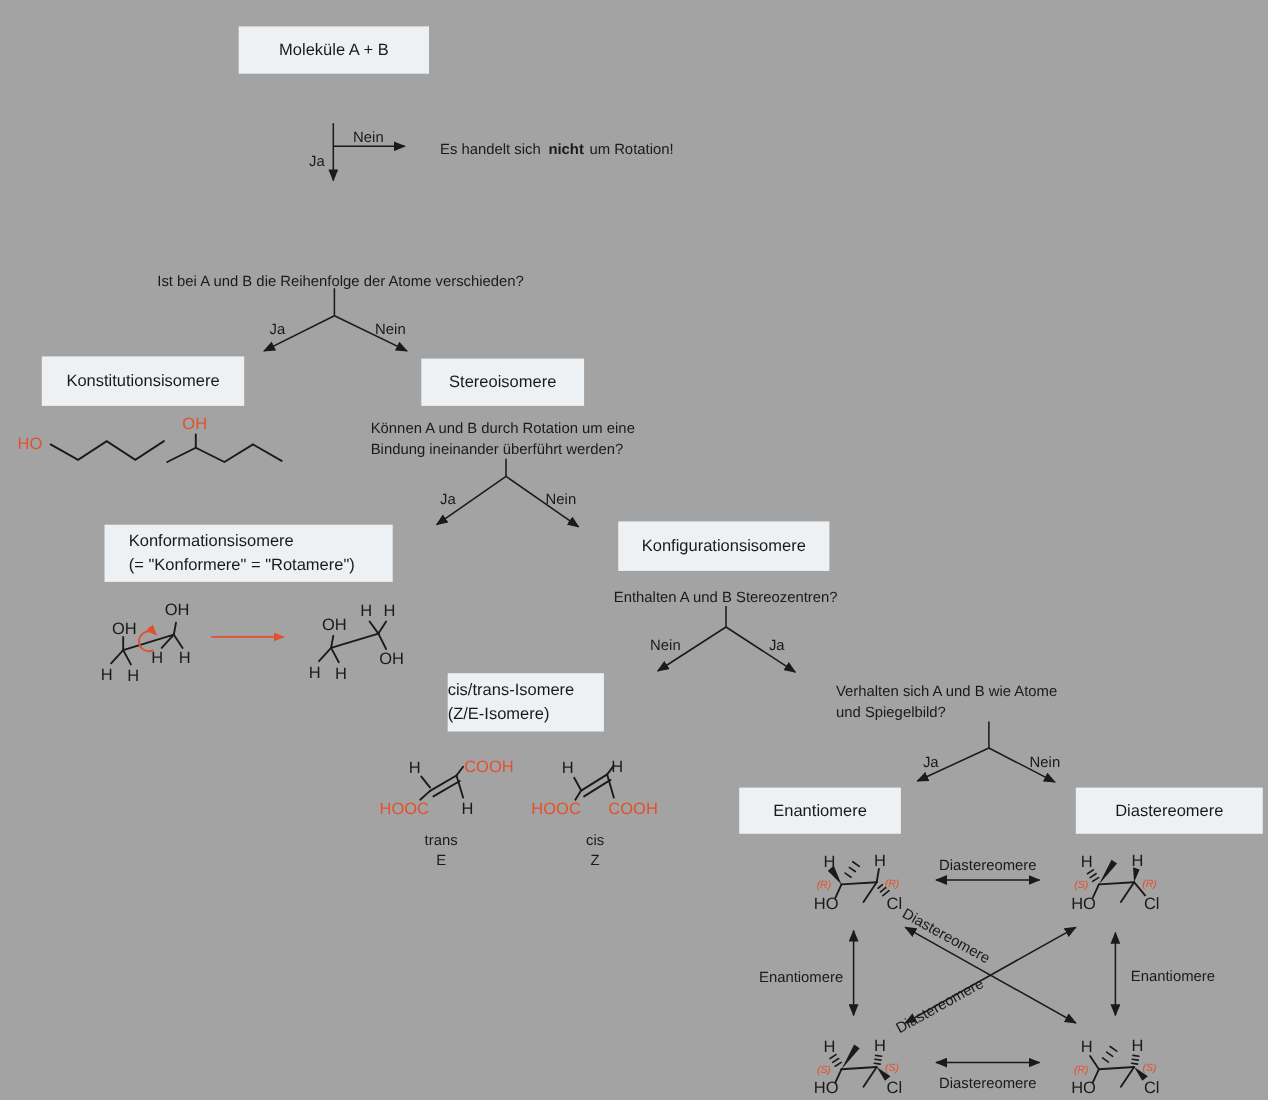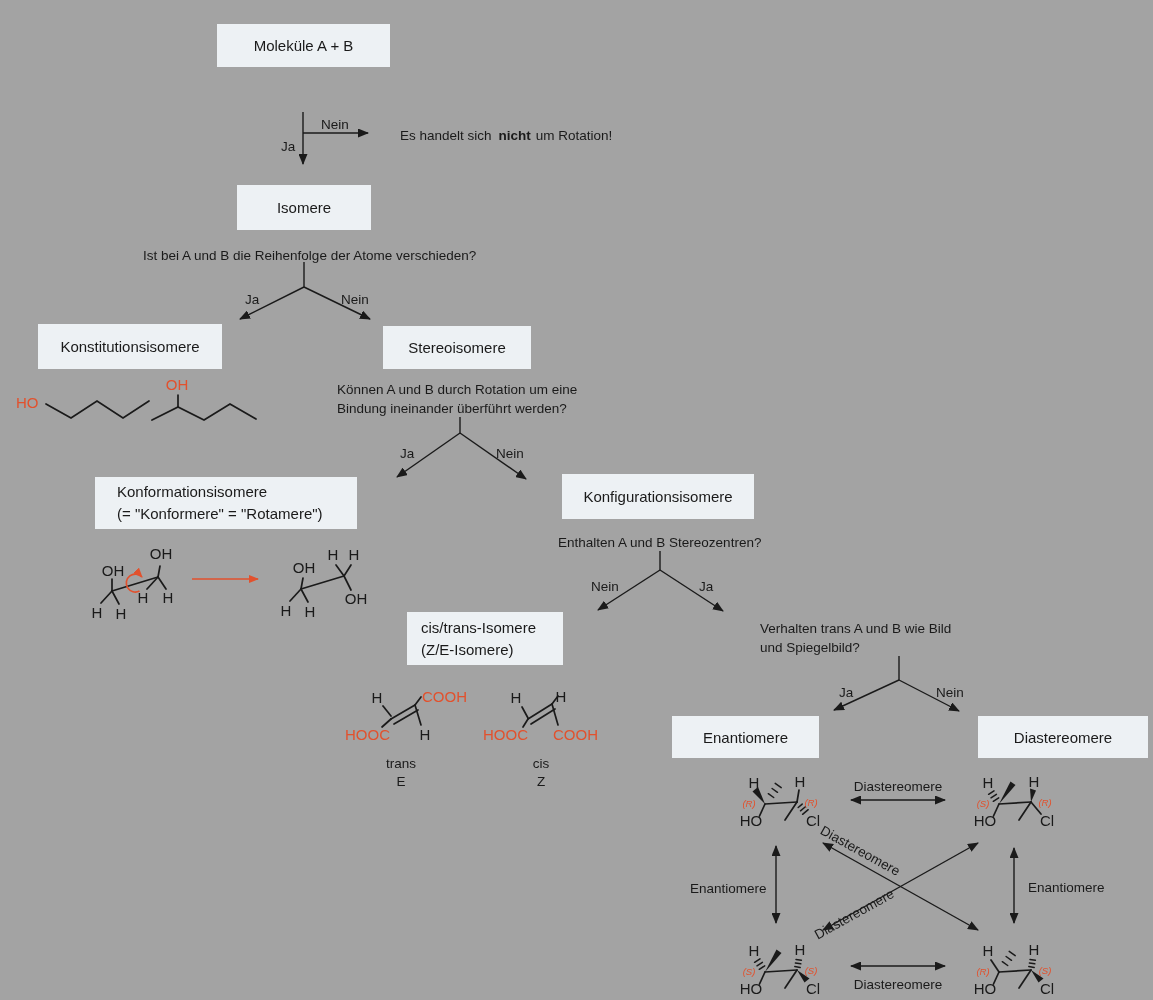--- a/index.html
+++ b/index.html
@@ -25,54 +25,53 @@
   text.at-red{fill:#e2512d;}
   text.rs{font-size:9.5px;font-style:italic;fill:#e2512d;font-family:"Liberation Sans",sans-serif;}
 </style>
 </head>
 <body>
 
 <div class="canvas">
 
   <div class="node" style="left:217px;top:24px;width:173px;height:43px;">Moleküle A + B</div>
 
-  <div class="node" style="left:237px;top:185px;width:134px;height:45px;">Isomere</div>
 
   <div class="node" style="left:38px;top:324px;width:184px;height:45px;">Konstitutionsisomere</div>
 
   <div class="node" style="left:383px;top:326px;width:148px;height:43px;text-align:center;">Stereoisomere</div>
 
   <div class="node multiline" style="left:95px;top:477px;width:240px;height:52px;padding-left:22px;">
     <span>Konformationsisomere</span>
     <span>(= "Konformere" = "Rotamere")</span>
   </div>
 
   <div class="node" style="left:562px;top:474px;width:192px;height:45px;">Konfigurationsisomere</div>
 
-  <div class="node multiline" style="left:407px;top:612px;width:142px;height:53px;padding-left:14px;">
+  <div class="node multiline" style="left:407px;top:612px;width:142px;height:53px;">
     <span>cis/trans-Isomere</span>
     <span>(Z/E-Isomere)</span>
   </div>
 
   <div class="node" style="left:672px;top:716px;width:147px;height:42px;">Enantiomere</div>
 
   <div class="node" style="left:978px;top:716px;width:170px;height:42px;">Diastereomere</div>
 
 
   <div class="q" style="left:143px;top:246px;">Ist bei A und B die Reihenfolge der Atome verschieden?</div>
 
   <div class="q" style="left:337px;top:380px;">
     <div>Können A und B durch Rotation um eine</div>
     <div>Bindung ineinander überführt werden?</div>
   </div>
 
   <div class="q" style="left:558px;top:533px;">Enthalten A und B Stereozentren?</div>
 
   <div class="q" style="left:760px;top:619px;">
-    <div>Verhalten trans A und B wie Bild</div>
+    <div>Verhalten sich A und B wie Atome</div>
     <div>und Spiegelbild?</div>
   </div>
 
   <div class="q notiso" style="left:400px;top:126px;">
     <span>Es handelt sich</span><strong>nicht</strong><span>um Rotation!</span>
   </div>
 
   <div class="lbl" style="left:281px;top:139px;">Ja</div>
   <div class="lbl" style="left:321px;top:117px;">Nein</div>
 

